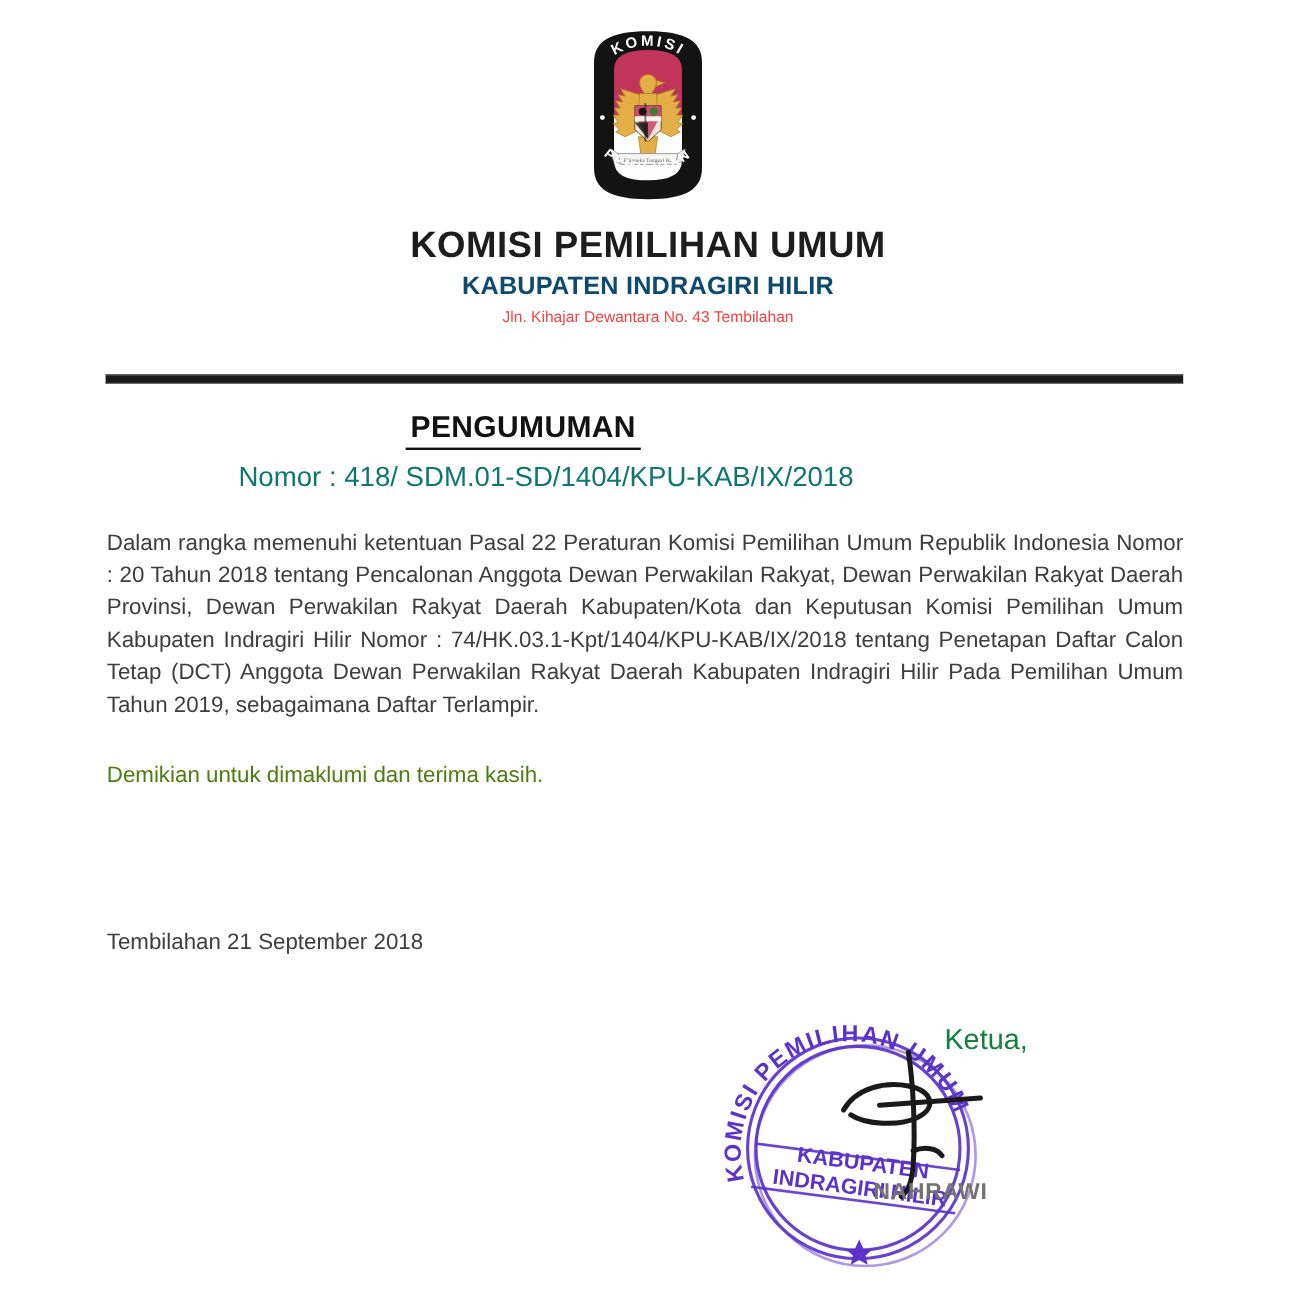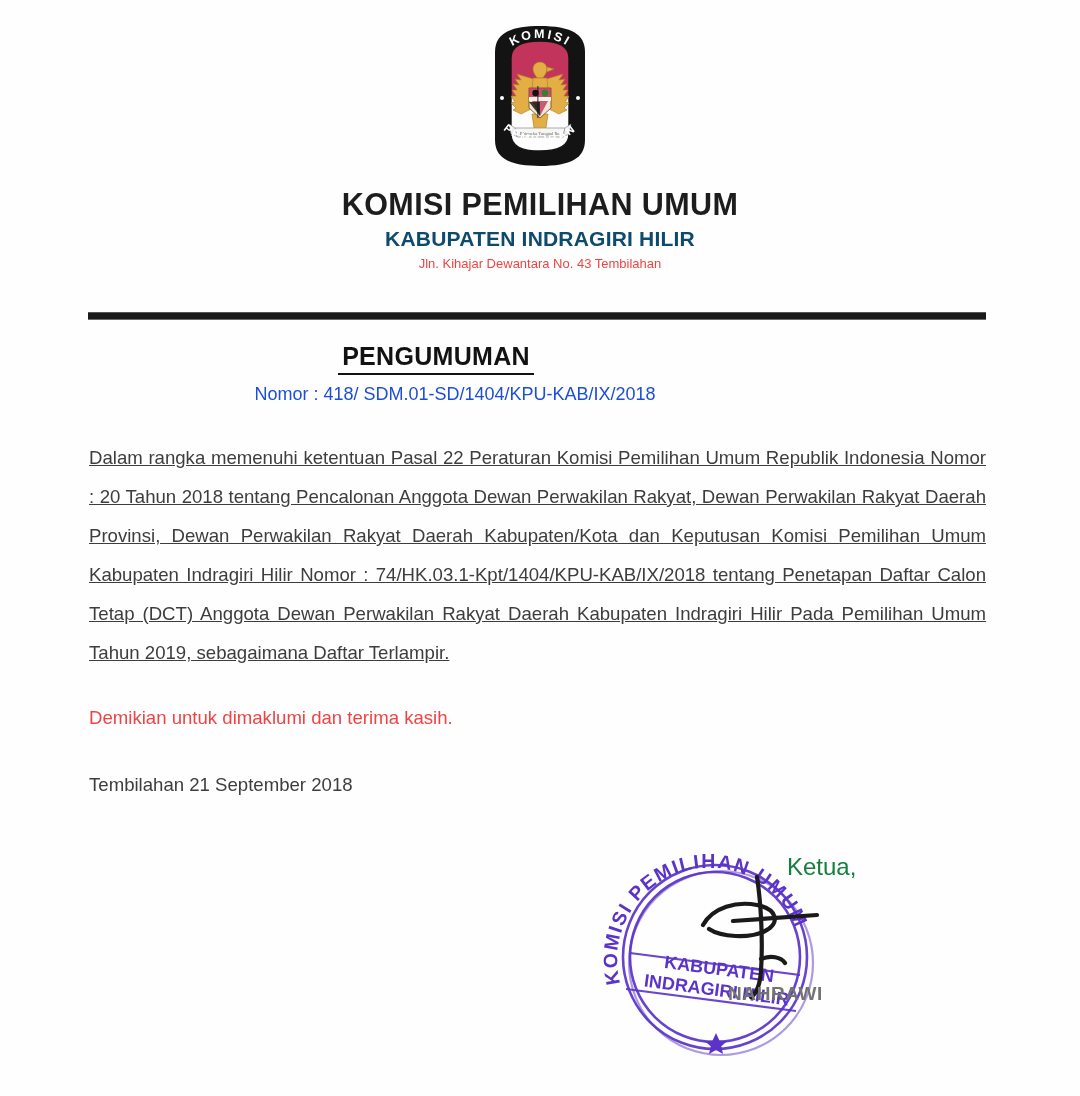--- a/index.html
+++ b/index.html
@@ -87,50 +87,49 @@
     display: inline-block;
     font-size: 25px;
     font-weight: bold;
     color: #121212;
     letter-spacing: 0.3px;
     border-bottom: 2px solid #121212;
     padding: 0 4px 2px 4px;
     line-height: 1.1;
   }
   .doc-number {
-    font-size: 18px;
-    color: #1d4ed8;
+    font-size: 23px;
+    color: #0f766e;
     margin-top: 9px;
     line-height: 1.15;
     padding-left: 38px;
   }
 
   
   .body-block {
     position: absolute;
     left: 89px;
     top: 438px;
     width: 897px;
   }
   .para {
     font-size: 18.6px;
-    line-height: 39px;
+    line-height: 27px;
     color: #3d3d3d;
     text-align: justify;
     text-justify: inter-word;
     margin: 0;
-    text-decoration: underline;
   }
   .para.justified-all {
     text-align-last: left;
   }
   .para-closing {
     font-size: 18.6px;
     line-height: 39px;
-    color: #ef4444;
+    color: #4d7c0f;
     margin: 0;
     text-align: left;
   }
   .gap-1 { height: 26px; }
 
   
   .date-line {
     position: absolute;
     left: 89px;
     top: 774px;

